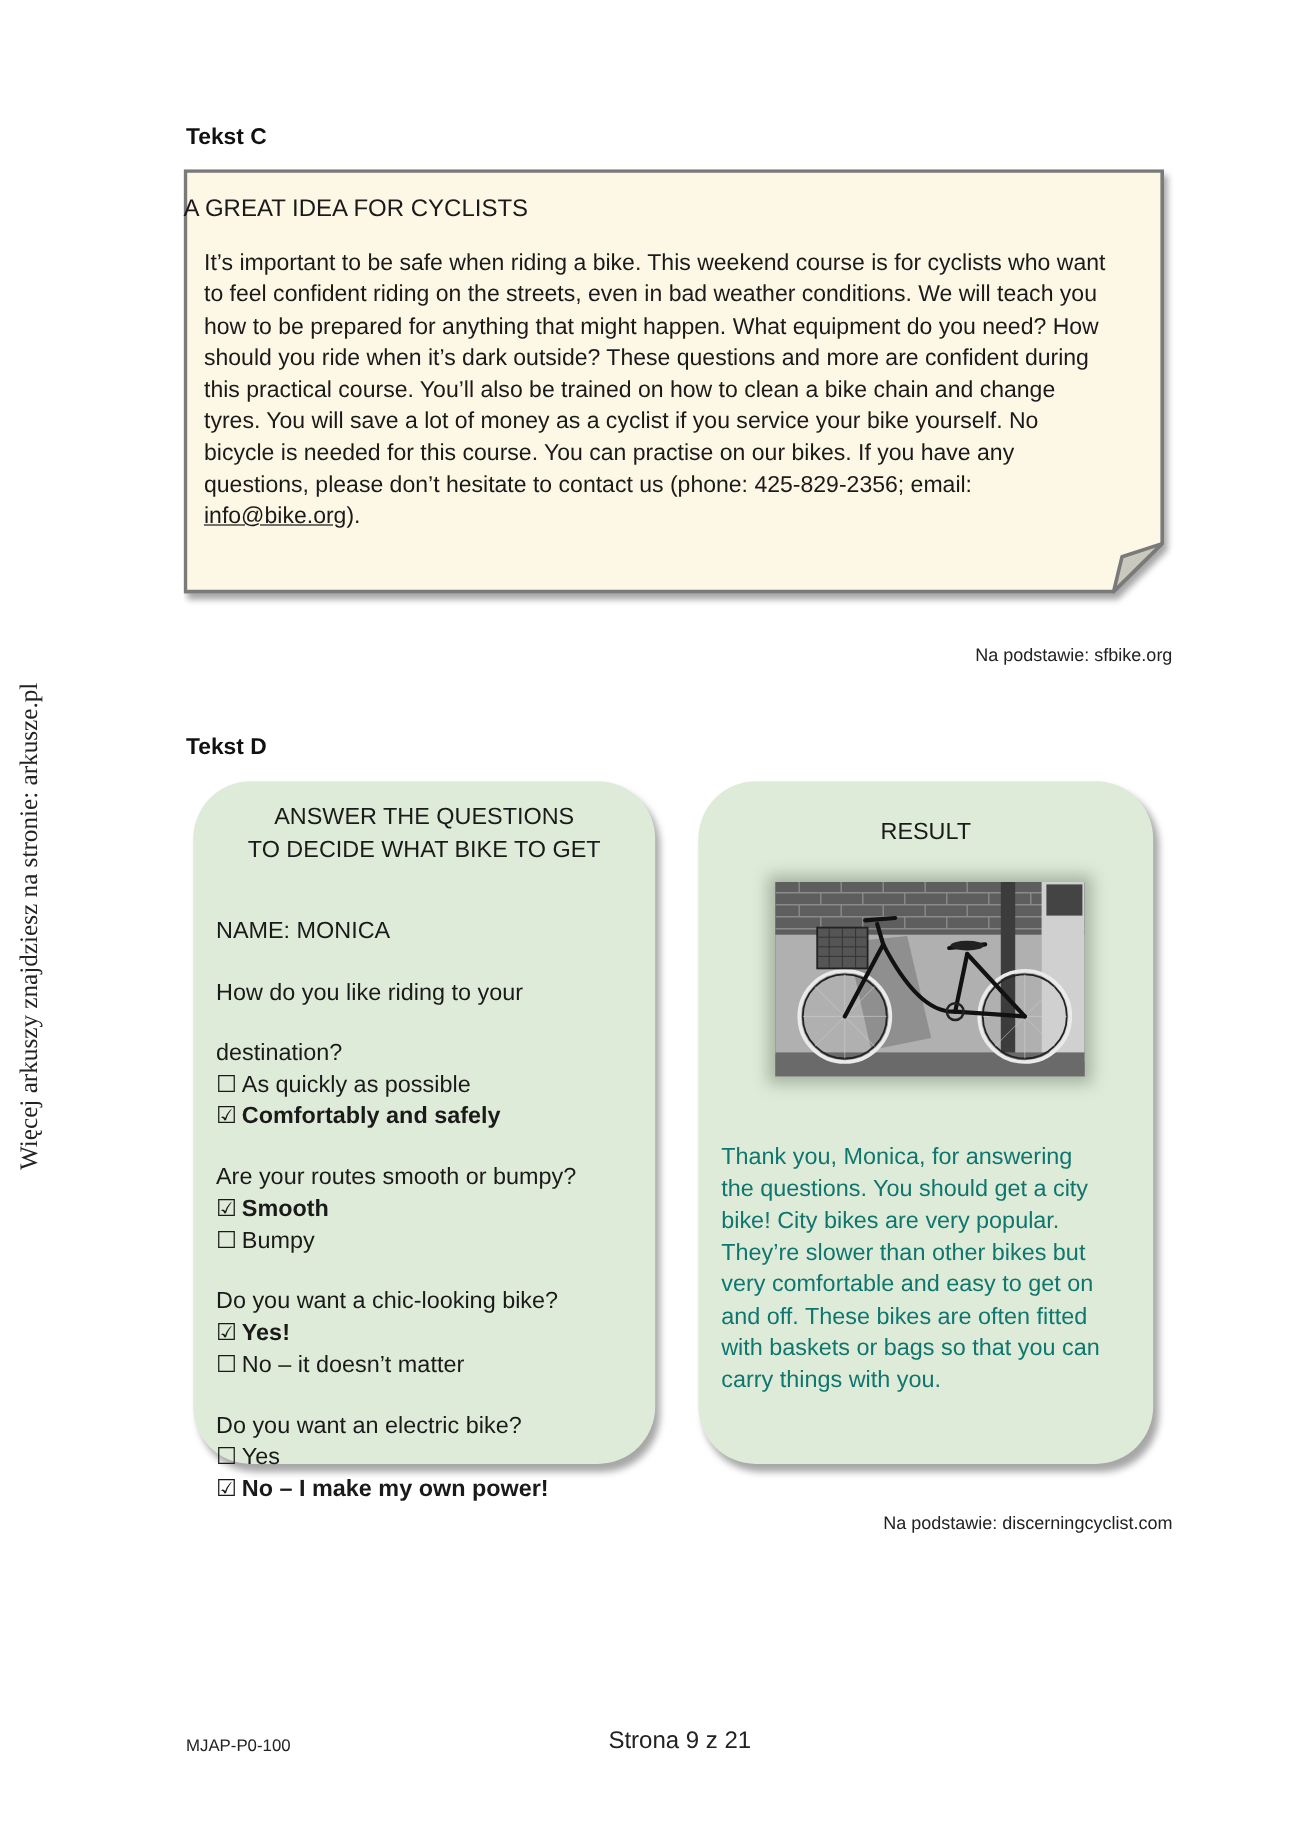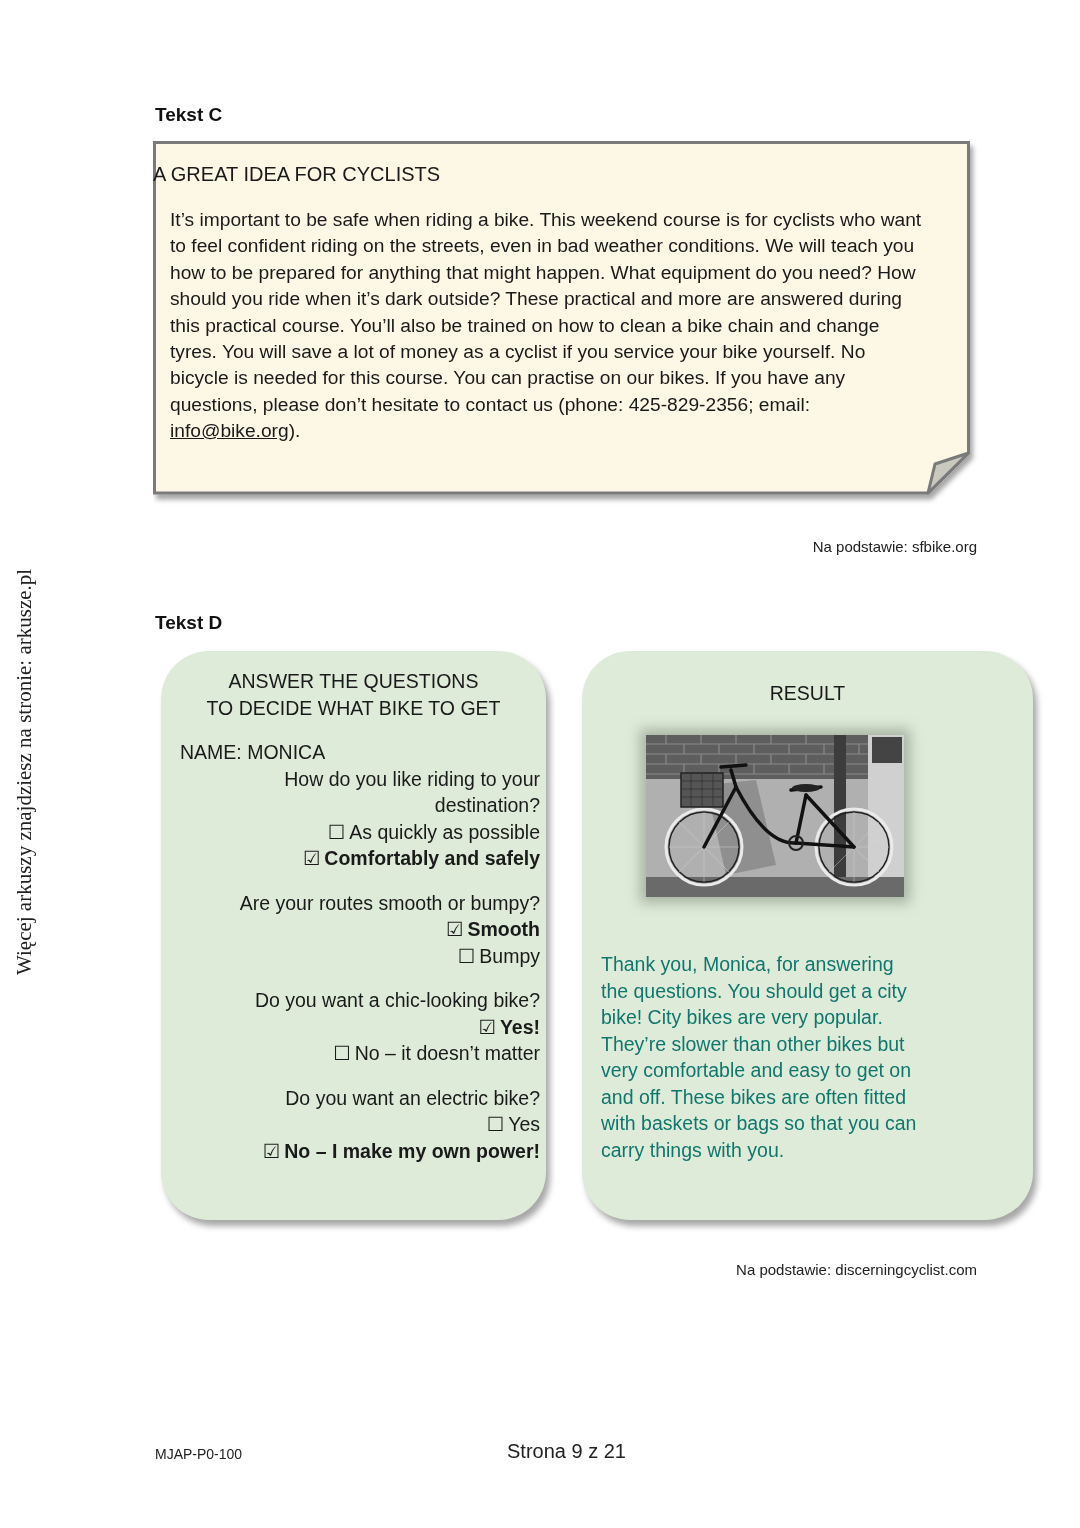--- a/index.html
+++ b/index.html
@@ -40,32 +40,32 @@
     }
     #source-c { top: 524px; }
     #source-d { top: 1247px; }
 
     
     .card {
       position: absolute; background: #dfebd9; border-radius: 48px;
       box-shadow: 4px 6px 6px rgba(0,0,0,0.35);
     }
     #card-questions { left: 161px; top: 651px; width: 385px; height: 569px; }
-    #card-result { left: 582px; top: 651px; width: 451px; height: 569px; text-decoration: underline; }
+    #card-result { left: 582px; top: 651px; width: 379px; height: 569px; text-decoration: underline; }
     .card-title {
       text-align: center; font-size: 19.5px; line-height: 27px; color: #1a1a1a;
     }
     #card-questions .card-title { position: absolute; left: 0; right: 0; top: 17px; }
     #card-result .card-title { position: absolute; left: 0; right: 0; top: 29px; }
     .q-body {
       position: absolute; left: 19px; top: 88px; width: 360px;
       font-size: 19.5px; line-height: 26.5px; color: #1a1a1a;
     }
-    .q-line { display: block; white-space: nowrap; }
-    .q-group { margin-bottom: 18px; text-align: right; }
+    .q-line { display: block; white-space: nowrap; margin-top: 24px; }
+    .q-group { margin-bottom: 18px; }
     .opt { display: block; white-space: nowrap; }
     .opt.checked { font-weight: bold; }
     .box {
       display: inline-block; font-weight: normal; margin-right: 4px;
     }
     .photo-wrap {
       position: absolute; left: 64px; top: 84px; width: 258px; height: 162px;
       box-shadow: 0 0 12px 6px rgba(60,80,60,0.35);
       overflow: hidden; background: #777;
     }
@@ -93,21 +93,21 @@
       </filter>
     </defs>
     <path d="M1.5 1.5 H815.5 V312 L775 352 H1.5 Z" fill="#fdf7e6" stroke="#7a7a7a" stroke-width="3" filter="url(#nshadow)"></path>
     <path d="M815.5 312 L782 323 L775 352 Z" fill="#c9c9bd" stroke="#7a7a7a" stroke-width="3" stroke-linejoin="round"></path>
   </svg>
   <div class="note-title">A GREAT IDEA FOR CYCLISTS</div>
   <div class="note-body">
     <span class="line">It’s important to be safe when riding a bike. This weekend course is for cyclists who want</span>
     <span class="line">to feel confident riding on the streets, even in bad weather conditions. We will teach you</span>
     <span class="line">how to be prepared for anything that might happen. What equipment do you need? How</span>
-    <span class="line">should you ride when it’s dark outside? These practical and more are answered during</span>
+    <span class="line">should you ride when it’s dark outside? These questions and more are confident during</span>
     <span class="line">this practical course. You’ll also be trained on how to clean a bike chain and change</span>
     <span class="line">tyres. You will save a lot of money as a cyclist if you service your bike yourself. No</span>
     <span class="line">bicycle is needed for this course. You can practise on our bikes. If you have any</span>
     <span class="line">questions, please don’t hesitate to contact us (phone: 425-829-2356; email:</span>
     <span class="line"><a>info@bike.org</a><span>).</span></span>
   </div>
 </div>
 
 <div class="source" id="source-c">Na podstawie: sfbike.org</div>
 

